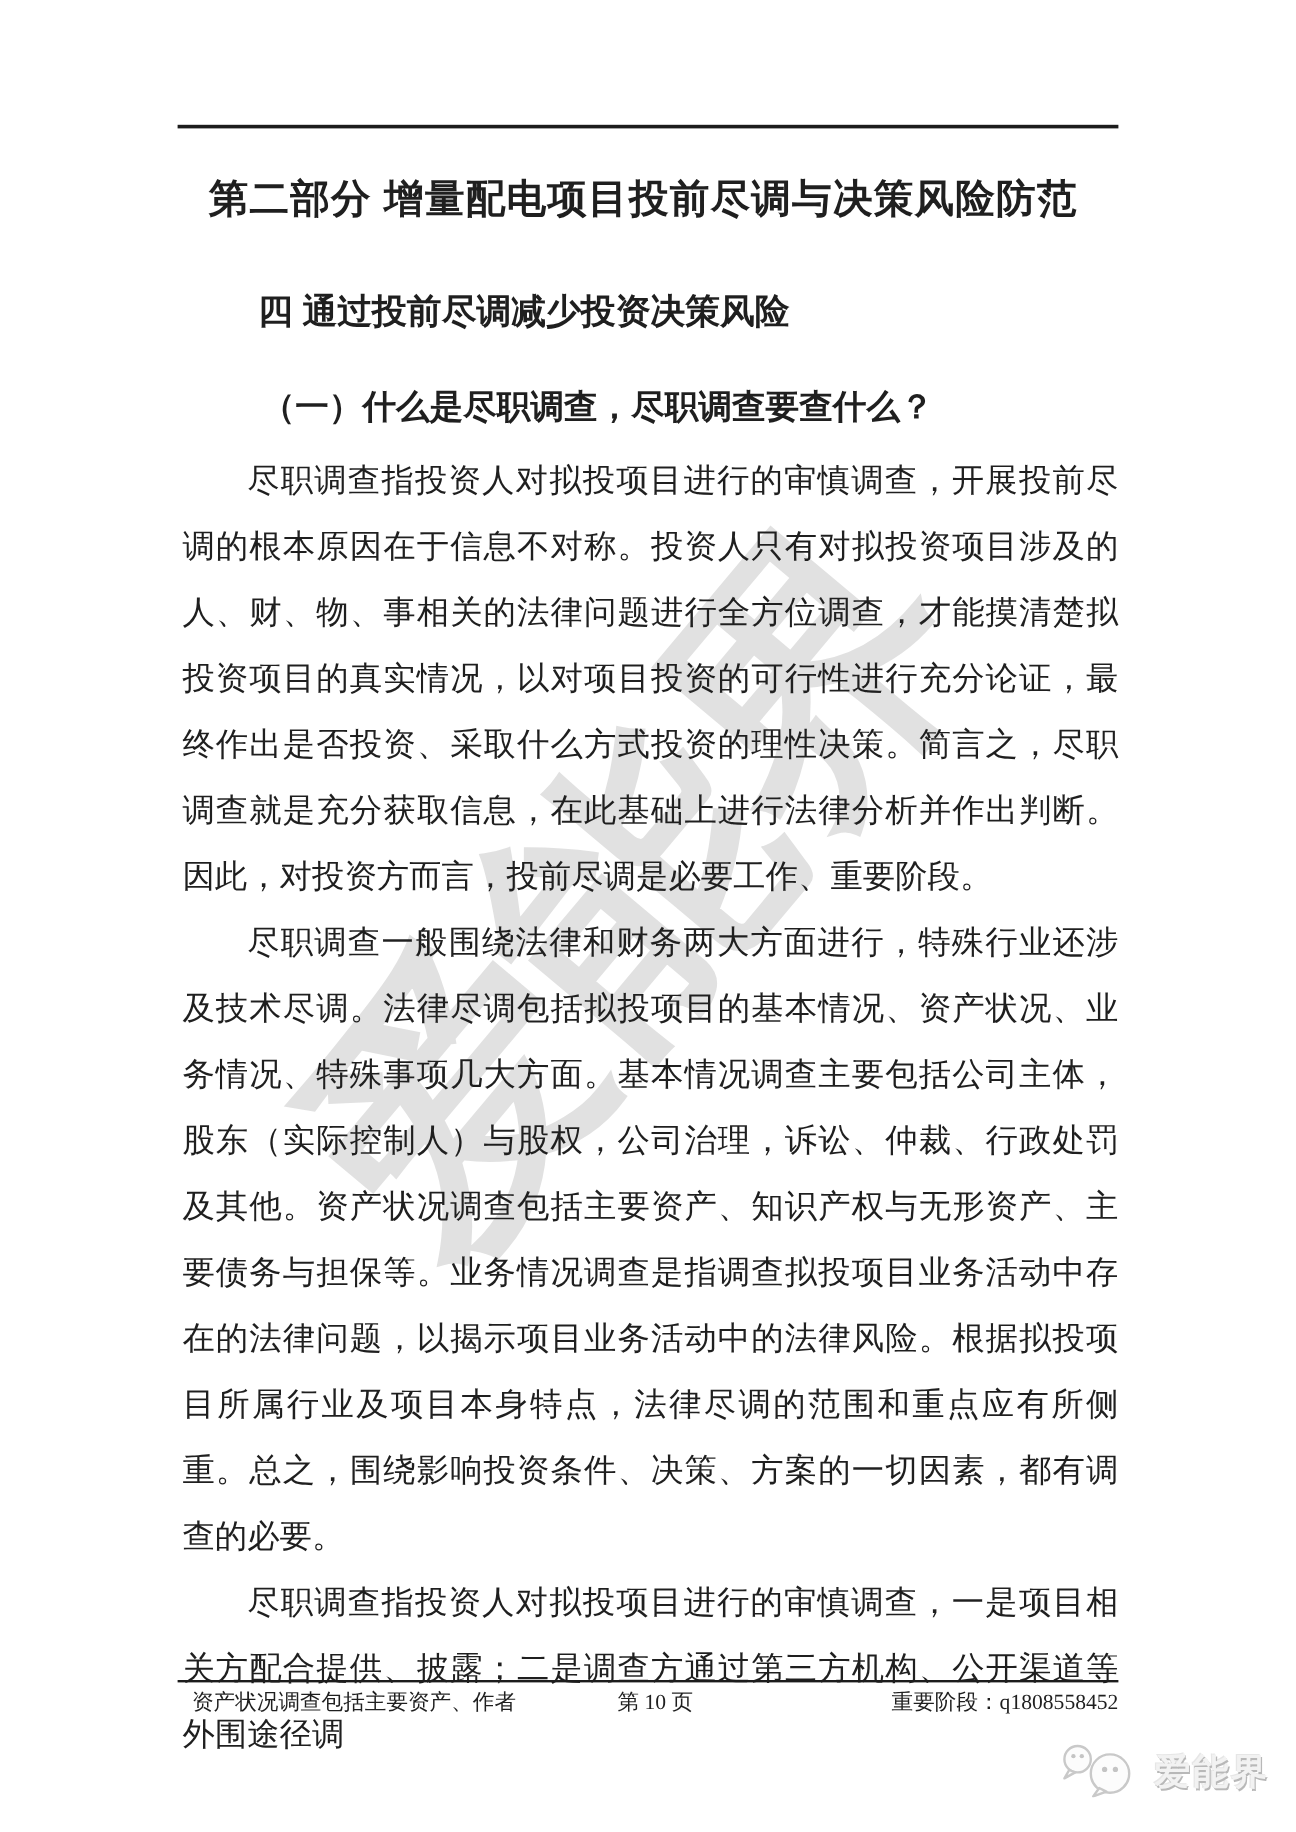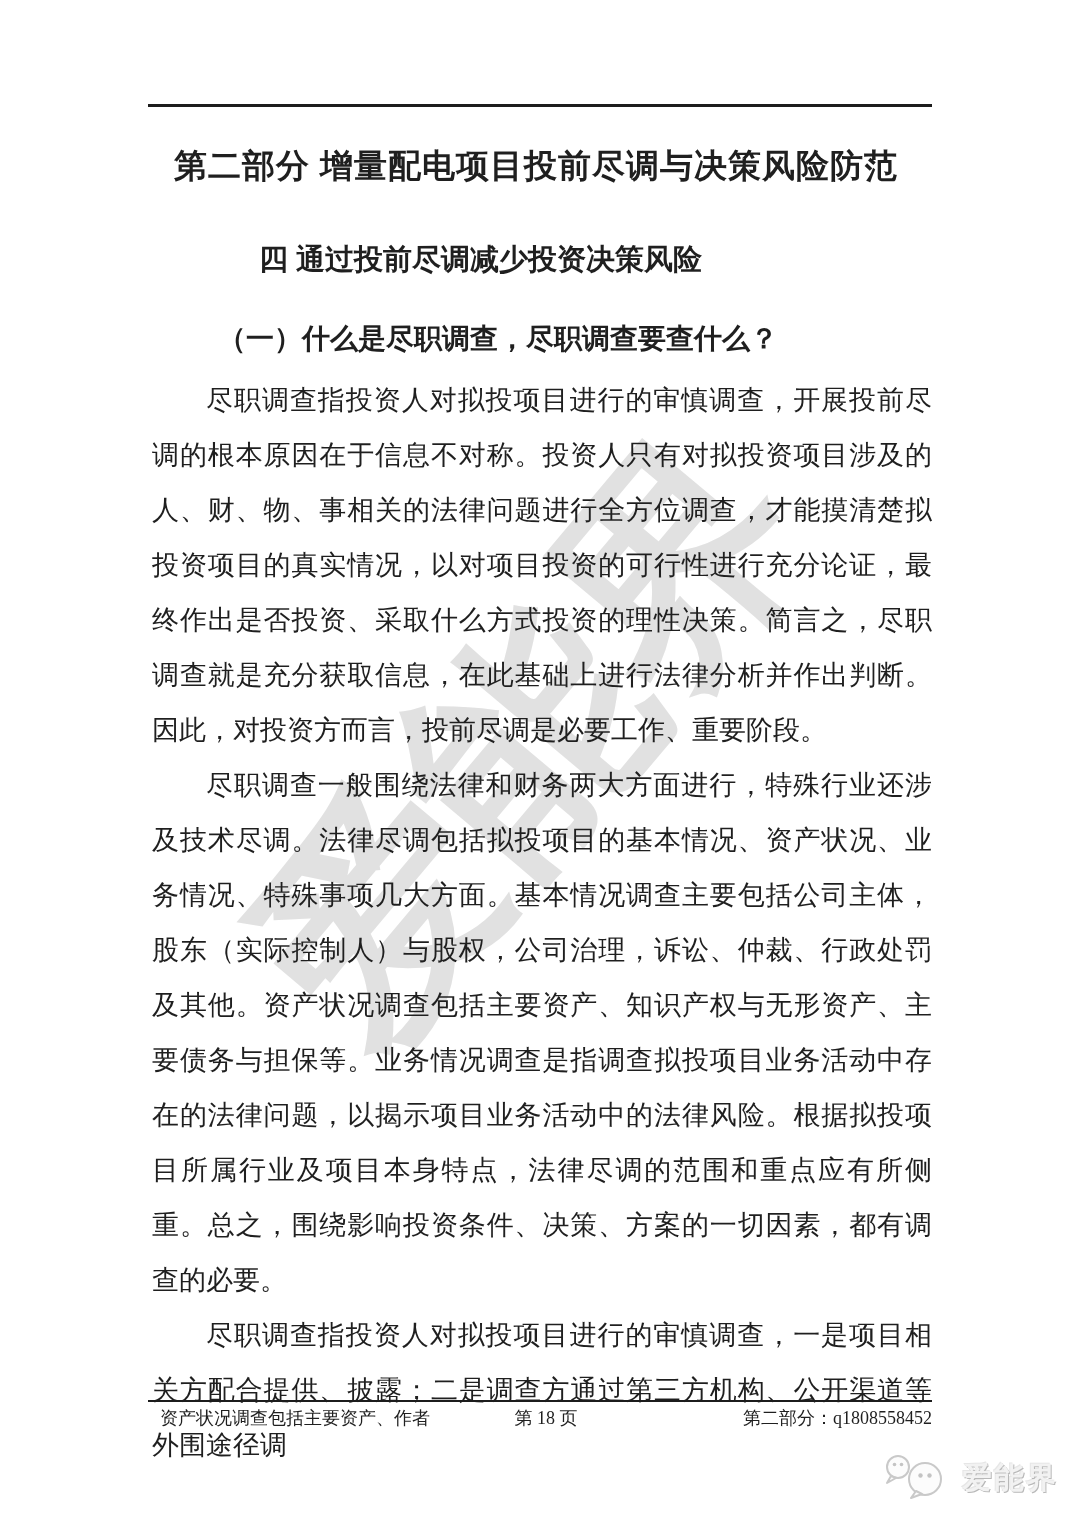--- a/index.html
+++ b/index.html
@@ -66,21 +66,20 @@
     z-index: 2;
   }
   .section-heading {
     position: absolute;
     left: 215px;
     top: 240px;
     font-family: "Liberation Sans", "DejaVu Sans", sans-serif;
     font-weight: bold;
     font-size: 29px;
     z-index: 2;
-    margin-left: 44px;
   }
   .sub-heading {
     position: absolute;
     left: 218px;
     top: 320px;
     font-family: "Liberation Sans", "DejaVu Sans", sans-serif;
     font-weight: bold;
     font-size: 28px;
     z-index: 2;
   }
@@ -156,22 +155,22 @@
 
   <div class="body-text">
     <p>尽职调查指投资人对拟投项目进行的审慎调查，开展投前尽调的根本原因在于信息不对称。投资人只有对拟投资项目涉及的人、财、物、事相关的法律问题进行全方位调查，才能摸清楚拟投资项目的真实情况，以对项目投资的可行性进行充分论证，最终作出是否投资、采取什么方式投资的理性决策。简言之，尽职调查就是充分获取信息，在此基础上进行法律分析并作出判断。因此，对投资方而言，投前尽调是必要工作、重要阶段。</p>
     <p>尽职调查一般围绕法律和财务两大方面进行，特殊行业还涉及技术尽调。法律尽调包括拟投项目的基本情况、资产状况、业务情况、特殊事项几大方面。基本情况调查主要包括公司主体，股东（实际控制人）与股权，公司治理，诉讼、仲裁、行政处罚及其他。资产状况调查包括主要资产、知识产权与无形资产、主要债务与担保等。业务情况调查是指调查拟投项目业务活动中存在的法律问题，以揭示项目业务活动中的法律风险。根据拟投项目所属行业及项目本身特点，法律尽调的范围和重点应有所侧重。总之，围绕影响投资条件、决策、方案的一切因素，都有调查的必要。</p>
     <p>尽职调查指投资人对拟投项目进行的审慎调查，一是项目相关方配合提供、披露；二是调查方通过第三方机构、公开渠道等外围途径调</p>
   </div>
 
   <div class="footer-rule"></div>
   <div class="footer-row">
     <span class="footer-left">资产状况调查包括主要资产、作者</span>
-    <span class="footer-page">第 18 页</span>
-    <span class="footer-right">第二部分：q1808558452</span>
+    <span class="footer-page">第 10 页</span>
+    <span class="footer-right">重要阶段：q1808558452</span>
   </div>
 
   <div class="brand">
     <span>
       <svg width="74" height="46" viewBox="0 0 74 46" xmlns="http://www.w3.org/2000/svg">
         <g fill="#fcfcfc" stroke="#c9c9c9" stroke-width="2">
           <circle cx="18" cy="14" r="11"></circle>
           <path d="M11 23 L7 30 L16 25 Z" stroke-linejoin="round"></path>
           <circle cx="45" cy="26" r="16"></circle>
           <path d="M36 38 L31 45 L42 41 Z" stroke-linejoin="round"></path>

